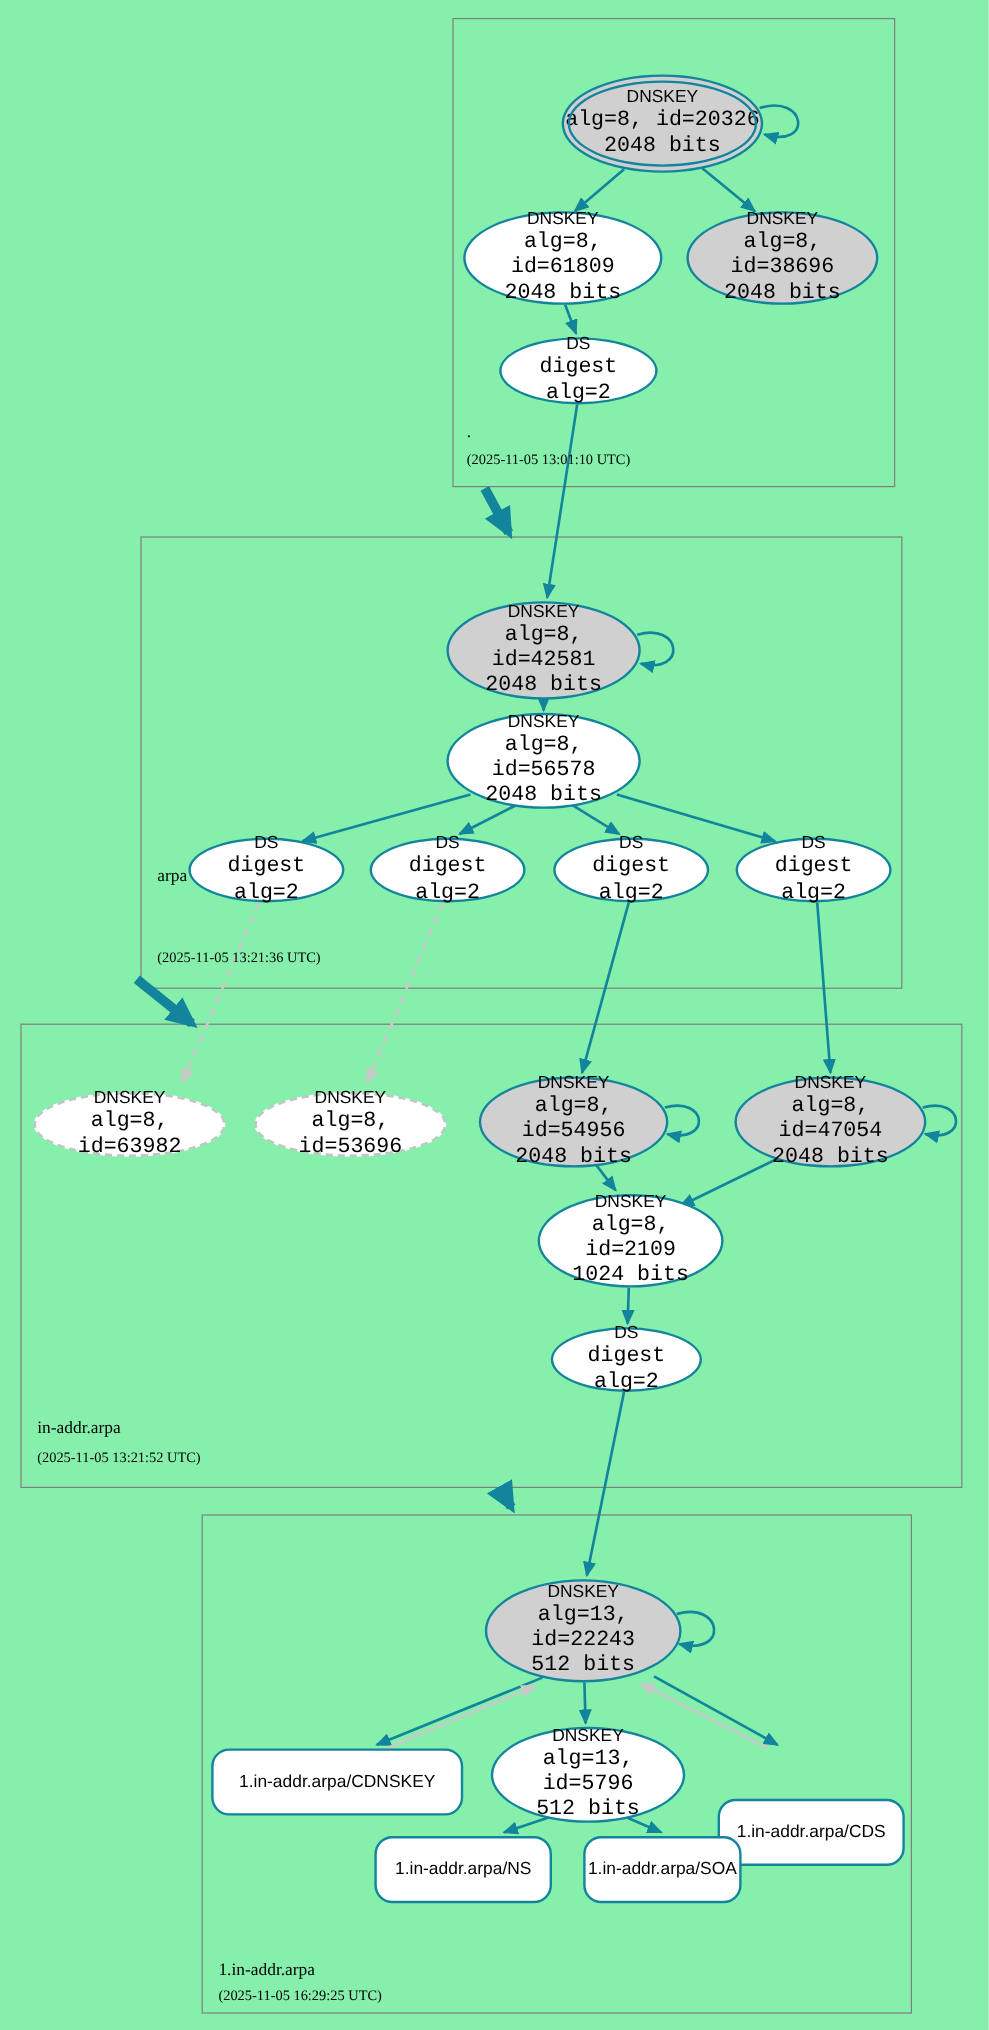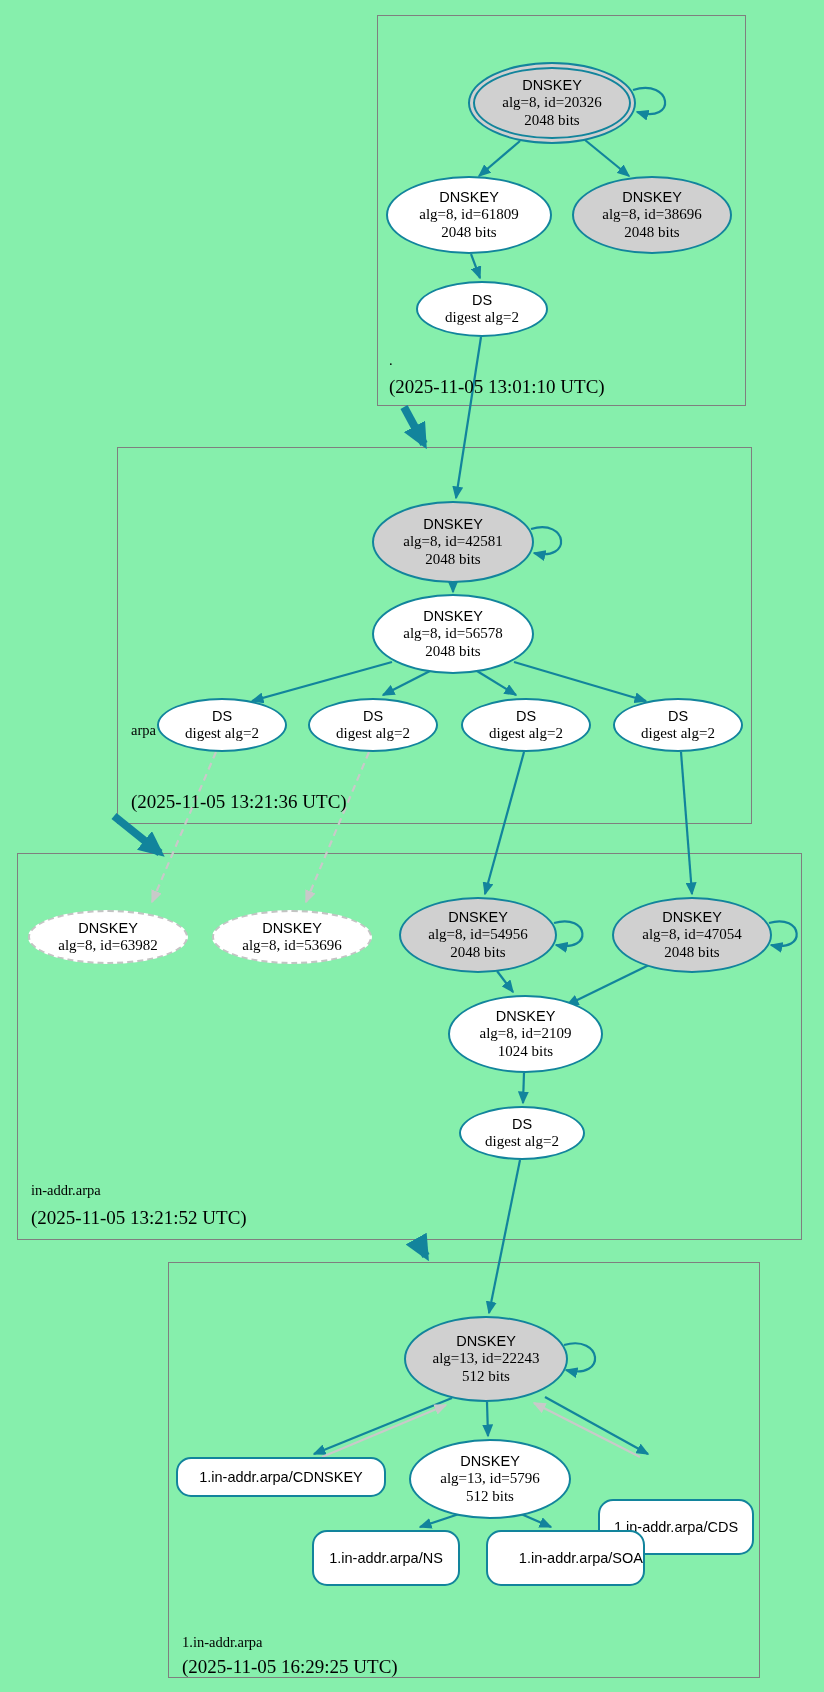--- a/index.html
+++ b/index.html
@@ -5,27 +5,27 @@
   html,body{margin:0;padding:0;background:#ffffff;}
   #canvas{position:relative;width:824px;height:1692px;background:#86efac;overflow:hidden;
           font-family:"Liberation Serif", serif;}
   .zone-box{position:absolute;border:1px solid #7f7f7f;background:transparent;}
   .node{position:absolute;box-sizing:border-box;border:2.2px solid #12849c;border-radius:50%;
         background:#ffffff;display:flex;flex-direction:column;align-items:center;justify-content:center;
         text-align:center;line-height:1.18;z-index:3;}
   .node.gray{background:#d0d0d0;}
   .node.dashed{border:2px dashed #c4c4c4;background:#ffffff;z-index:2;}
   .node .t1{font-family:"Liberation Sans", sans-serif;font-size:14.5px;color:#000;}
-  .node .t2{font-family:Liberation Serif, serif;font-size:15px;color:#000;}
+  .node .t2{font-family:Liberation Mono, monospace;font-size:18px;color:#000;}
   .ring::before{content:"";position:absolute;inset:3px;border:2px solid #12849c;border-radius:50%;}
   .rrset{position:absolute;box-sizing:border-box;border:2.2px solid #12849c;border-radius:15px;
          background:#ffffff;display:flex;align-items:center;justify-content:center;
          font-family:"Liberation Sans", sans-serif;font-size:14.5px;color:#000;z-index:3;}
   .zone-name{position:absolute;font-family:"Liberation Serif", serif;font-size:14.5px;color:#000;z-index:2;}
-  .zone-ts{position:absolute;font-family:"Liberation Serif", serif;font-size:19px;color:#000;z-index:2;}
+  .zone-ts{position:absolute;font-family:"Liberation Serif", serif;font-size:12px;color:#000;z-index:2;}
   #edges{position:absolute;left:0;top:0;z-index:1;}
 </style>
 </head>
 <body>
 
 <div id="canvas">
 
   <div class="zone-box" style="left:377px;top:15px;width:367px;height:389px;"></div>
   <div class="zone-box" style="left:117px;top:447px;width:633px;height:375px;"></div>
   <div class="zone-box" style="left:17px;top:853px;width:783px;height:385px;"></div>
@@ -162,33 +162,33 @@
     <span class="t2">digest alg=2</span>
   </div>
   <div class="zone-name" style="left:31px;top:1182px;">in-addr.arpa</div>
   <div class="zone-ts" style="left:31px;top:1207px;">(2025-11-05 13:21:52 UTC)</div>
 
   <div class="node gray" style="left:404px;top:1316px;width:164px;height:86px;">
     <span class="t1">DNSKEY</span>
     <span class="t2">alg=13, id=22243</span>
     <span class="t2">512 bits</span>
   </div>
-  <div class="rrset" style="left:176px;top:1457px;width:210px;height:40px;">
+  <div class="rrset" style="left:176px;top:1457px;width:210px;height:56px;">
     <span>1.in-addr.arpa/CDNSKEY</span>
   </div>
   <div class="node" style="left:409px;top:1439px;width:162px;height:80px;">
     <span class="t1">DNSKEY</span>
     <span class="t2">alg=13, id=5796</span>
     <span class="t2">512 bits</span>
   </div>
   <div class="rrset" style="left:598px;top:1457px;width:156px;height:56px;margin-top:42px;">
     <span>1.in-addr.arpa/CDS</span>
   </div>
   <div class="rrset" style="left:312px;top:1530px;width:148px;height:56px;">
     <span>1.in-addr.arpa/NS</span>
   </div>
-  <div class="rrset" style="left:486px;top:1530px;width:159px;height:56px;justify-content:flex-end;">
+  <div class="rrset" style="left:486px;top:1530px;width:132px;height:56px;">
     <span>1.in-addr.arpa/SOA</span>
   </div>
   <div class="zone-name" style="left:182px;top:1634px;">1.in-addr.arpa</div>
   <div class="zone-ts" style="left:182px;top:1656px;">(2025-11-05 16:29:25 UTC)</div>
 
 </div>
 
 </body></html>

